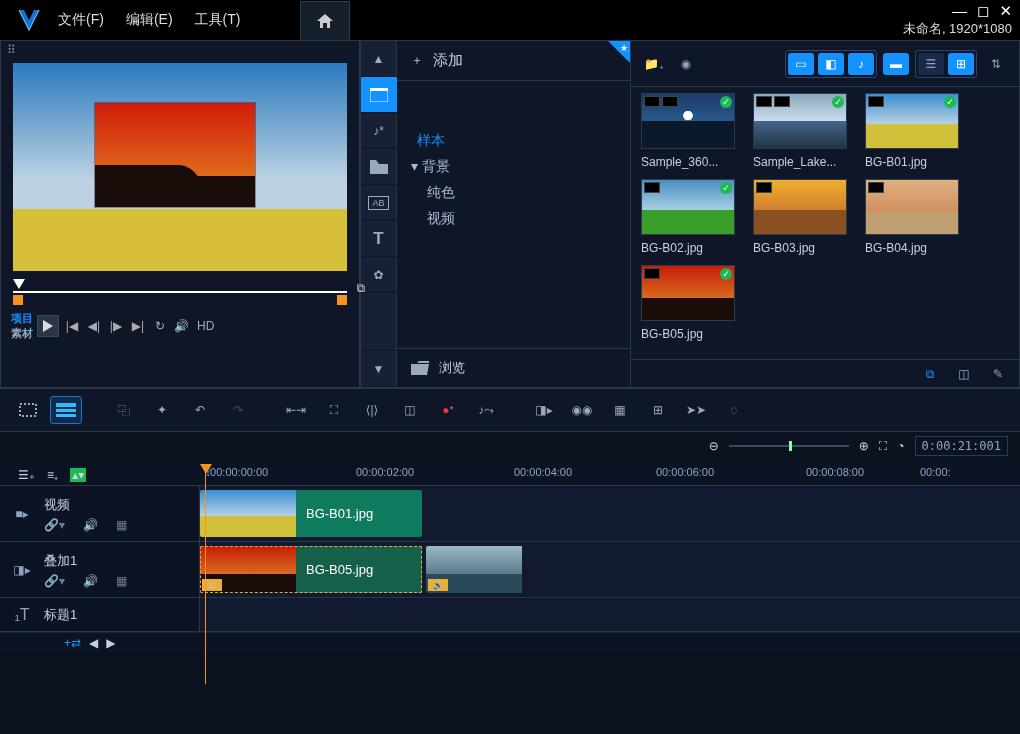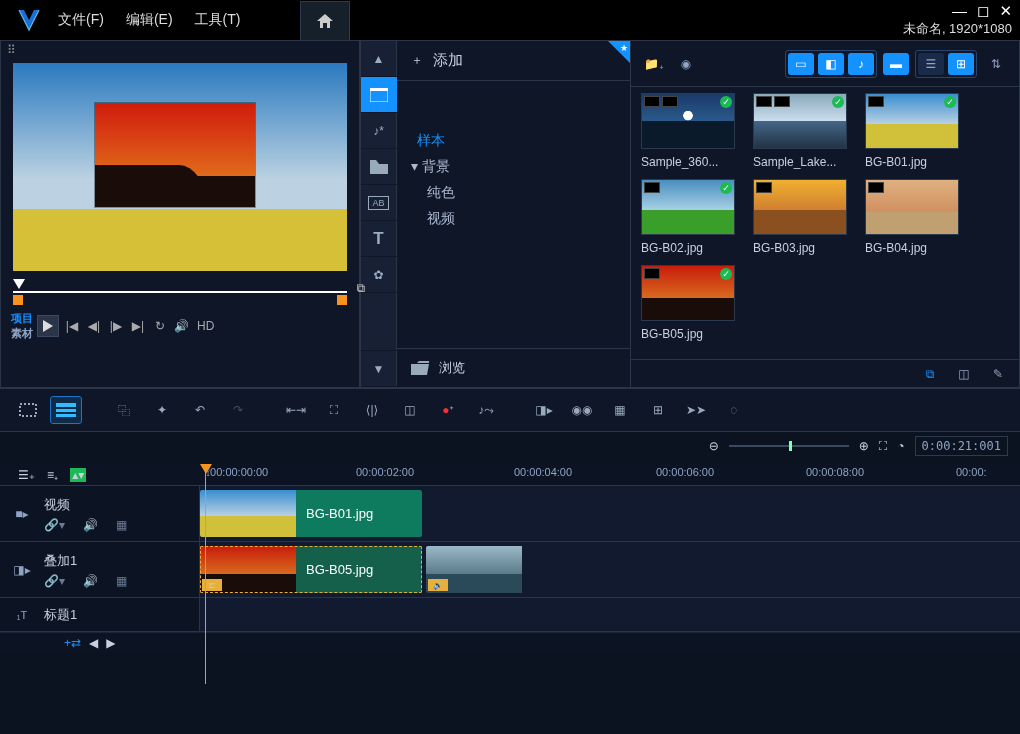--- a/index.html
+++ b/index.html
@@ -368,21 +368,21 @@
       <span style="background:#1db954;padding:0 2px">▴▾</span>
     </div>
     <div class="ruler" id="ruler">
       <div class="playhead"></div>
       <div class="playhead-line"></div>
     <span style="left: 6px;">⟟00:00:00:00</span>
         <span style="left: 156px;">00:00:02:00</span>
         <span style="left: 306px; padding-left: 8px;">00:00:04:00</span>
         <span style="left: 456px;">00:00:06:00</span>
         <span style="left: 606px;">00:00:08:00</span>
-        <span style="left: 756px;">00:00:</span>
+        <span style="left: 720px;">00:00:</span>
       </div>
   </div>
 
   <div class="track">
     <div class="track-head">
       <div class="track-icon">■▸</div>
       <div class="track-meta">
         <div class="track-name">视频</div>
         <div class="track-ctrl">
           <span>🔗▾</span>
@@ -419,21 +419,21 @@
       </div>
       <div class="clip" style="left:226px;width:386px">
         <div class="clip-thumb" style="background:linear-gradient(#9ab8c8 0%,#5a7a8a 60%,#2a4a5a 60%)"></div>
         <div class="clip-marker" style="background:#e8b03a">🔊</div>
       </div>
     </div>
   </div>
 
   <div class="track short">
     <div class="track-head">
-      <div class="track-icon" style="font-size:11px">₁T</div>
+      <div class="track-icon" style="font-size:16px">₁T</div>
       <div class="track-meta">
           <div class="track-name">标题1</div>
         </div>
     </div>
     <div class="track-body"></div>
   </div>
 
 
   <div class="tl-scroll">
     <span style="color:#1492ff">+⇄</span>

